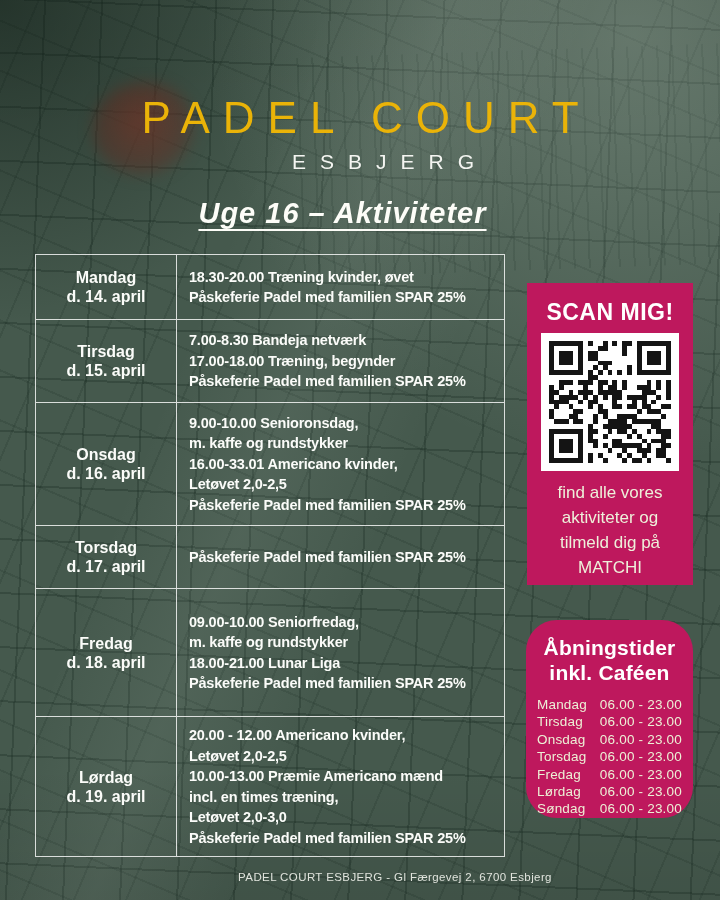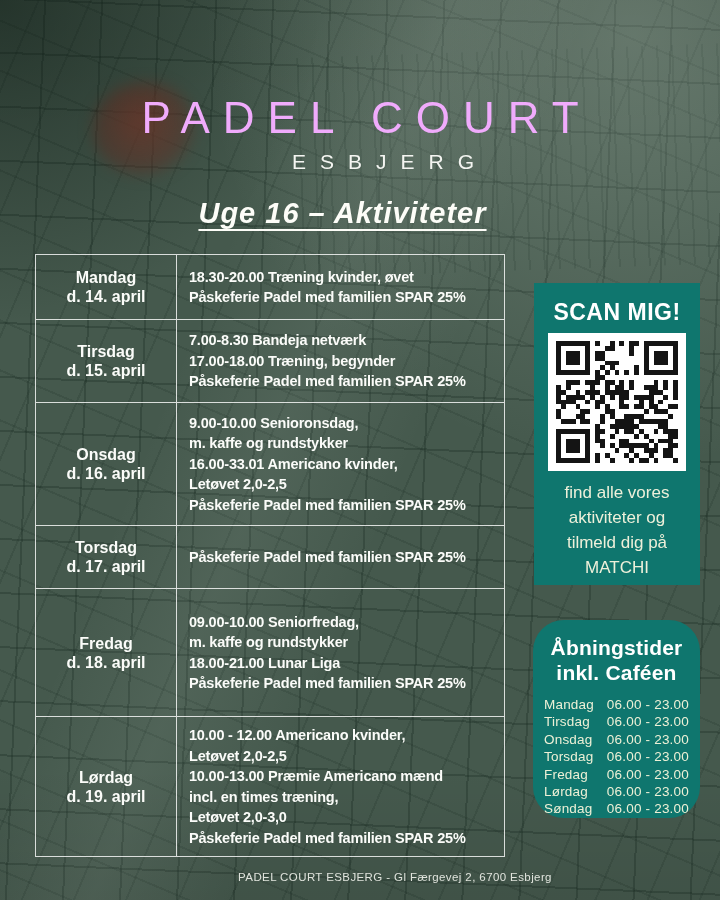--- a/index.html
+++ b/index.html
@@ -39,21 +39,21 @@
   }
   .red-ball{
     position:absolute;left:92px;top:82px;width:105px;height:95px;border-radius:50%;
     background:radial-gradient(circle at 45% 40%, rgba(130,62,48,0.85), rgba(110,52,42,0.45) 60%, transparent 75%);
     filter:blur(7px);
   }
   
   .brand{
     top:96px;left:0;width:720px;text-align:center;
     font-size:44px;font-weight:400;letter-spacing:13px;line-height:1;
-    color:#f0abfc;white-space:nowrap;text-indent:13px;
+    color:#eab308;white-space:nowrap;text-indent:13px;
   }
   .city{
     top:151px;left:0;width:720px;text-align:center;
     font-size:21px;font-weight:400;letter-spacing:14px;line-height:1;
     color:#f4f5f1;white-space:nowrap;text-indent:14px;padding-left:23px;
   }
   .week-title{
     top:196px;left:0;width:685px;text-align:center;
     font-size:29px;font-weight:700;font-style:italic;line-height:1.2;
     text-decoration:underline;text-underline-offset:6px;text-decoration-thickness:2px;
@@ -73,21 +73,21 @@
     display:flex;flex-direction:column;justify-content:center;align-items:center;
     text-align:center;box-sizing:border-box;
   }
   .t-day .day,.t-day .date{font-size:16px;font-weight:700;line-height:19px;color:#fbfcf9;}
   .t-acts{
     flex:1;display:flex;flex-direction:column;justify-content:center;
     padding:6px 4px 6px 12px;box-sizing:border-box;
   }
   .act{font-size:14.5px;font-weight:700;line-height:20.5px;letter-spacing:-0.2px;color:#fbfcf9;white-space:nowrap;}
   
-  .panel{background:#0f766e;box-sizing:border-box;margin-left:7px;}
+  .panel{background:#be185d;box-sizing:border-box;}
   .scan-panel{top:283px;left:527px;width:166px;height:302px;text-align:center;}
   .scan-title{margin-top:16px;font-size:23px;font-weight:700;letter-spacing:0.5px;color:#ffffff;}
   .qr-box{
     width:138px;height:138px;margin:7px auto 0;background:#ffffff;
     display:flex;align-items:center;justify-content:center;
   }
   .qr-box svg{display:block;}
   .scan-caption{margin-top:9px;font-size:17px;line-height:25px;color:#eef0da;font-weight:400;}
   .hours-panel{top:620px;left:526px;width:167px;height:198px;border-radius:31px;}
   .hours-title{margin-top:15px;text-align:center;font-size:21px;font-weight:700;line-height:25px;color:#ffffff;letter-spacing:0.2px;}
@@ -176,21 +176,21 @@
       <div class="act">Påskeferie Padel med familien SPAR 25%</div>
     </div>
   </div>
 
   <div class="t-row r5">
     <div class="t-day">
       <div class="day">Lørdag</div>
       <div class="date">d. 19. april</div>
     </div>
     <div class="t-acts">
-      <div class="act">10.00 - 12.00 Americano kvinder,</div>
+      <div class="act">20.00 - 12.00 Americano kvinder,</div>
       <div class="act">Letøvet 2,0-2,5</div>
       <div class="act">10.00-13.00 Præmie Americano mænd</div>
       <div class="act">incl. en times træning,</div>
       <div class="act">Letøvet 2,0-3,0</div>
       <div class="act">Påskeferie Padel med familien SPAR 25%</div>
     </div>
   </div>
 
 </div>
 

